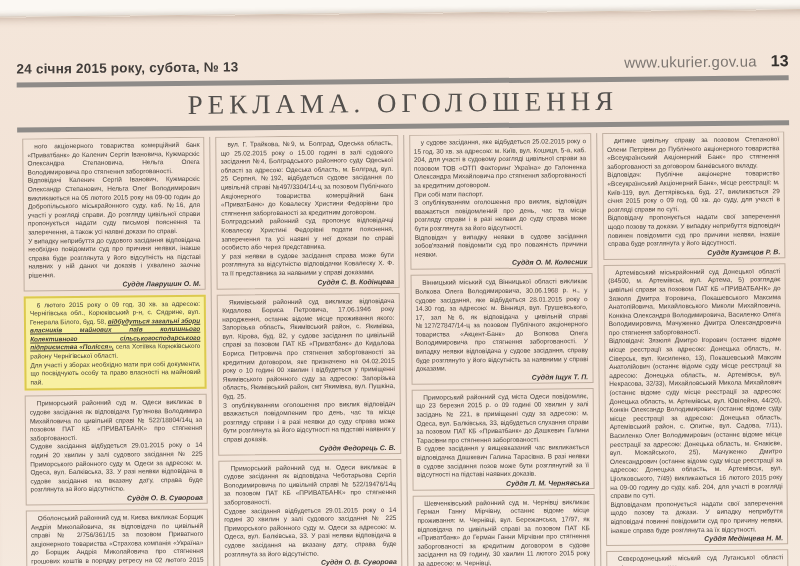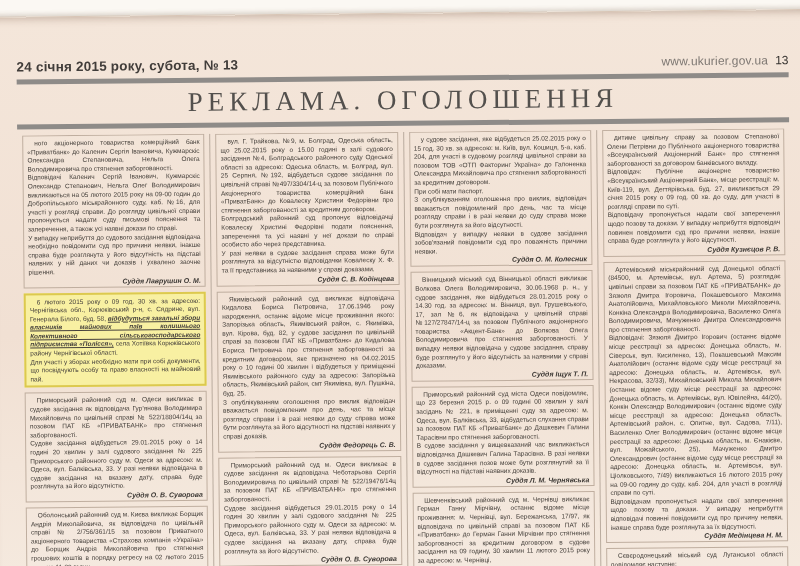--- a/index.html
+++ b/index.html
@@ -18,22 +18,22 @@
     box-shadow:inset 0 7px 9px -6px rgba(96,64,44,.35), 0 -2px 4px rgba(120,95,75,.25);
     padding:42px 20px 0 22px;
     box-sizing:border-box;
   }
   .masthead{
     display:flex;justify-content:space-between;align-items:baseline;
     color:#3d3a37;
   }
   .date{font-size:13.5px;font-weight:bold;letter-spacing:.2px;color:#413d3a;}
   .right-head{display:flex;align-items:baseline;}
-  .site{font-size:12px;color:#7d7772;letter-spacing:.2px;}
-  .pageno{font-size:12px;font-weight:normal;color:#33302d;margin-left:7px;}
+  .site{font-size:15px;color:#7d7772;letter-spacing:.2px;}
+  .pageno{font-size:16px;font-weight:bold;color:#33302d;margin-left:14px;}
   .rule{height:5px;background:var(--rule,#8e8b88);margin:5px 0 0;}
   .section-title{
     margin:4px 0 3px;text-align:center;
     font-family:"Liberation Serif",serif;font-weight:normal;
     font-size:27px;letter-spacing:5px;color:#53504d;
   }
   .columns{
     display:flex;margin-top:6px;height:452px;overflow:hidden;
   }
   .col{flex:1 1 0;padding:0 5px;overflow:hidden;min-width:0;}

